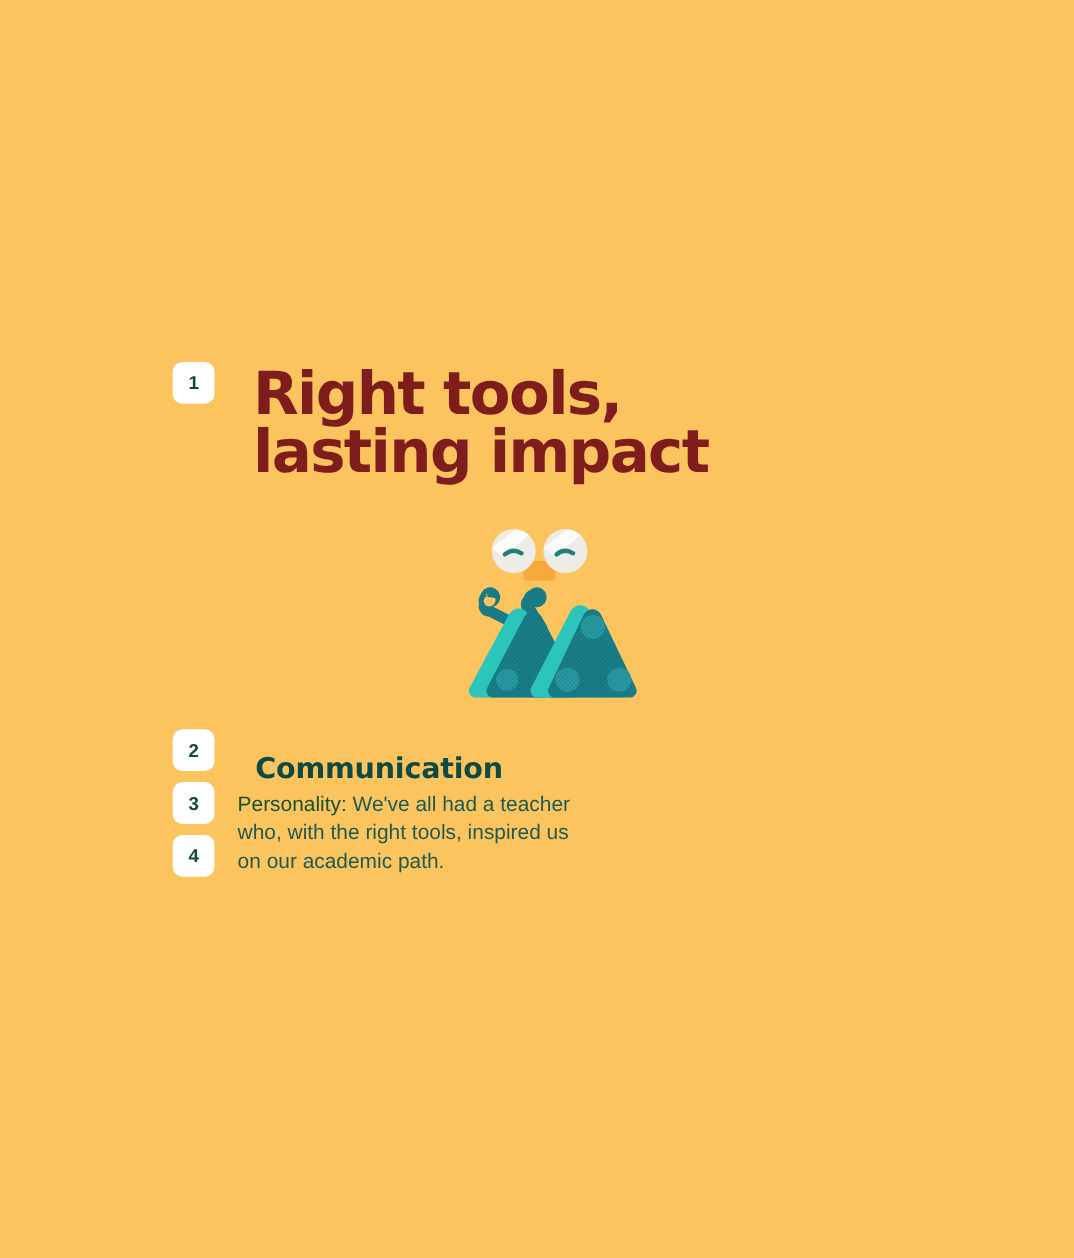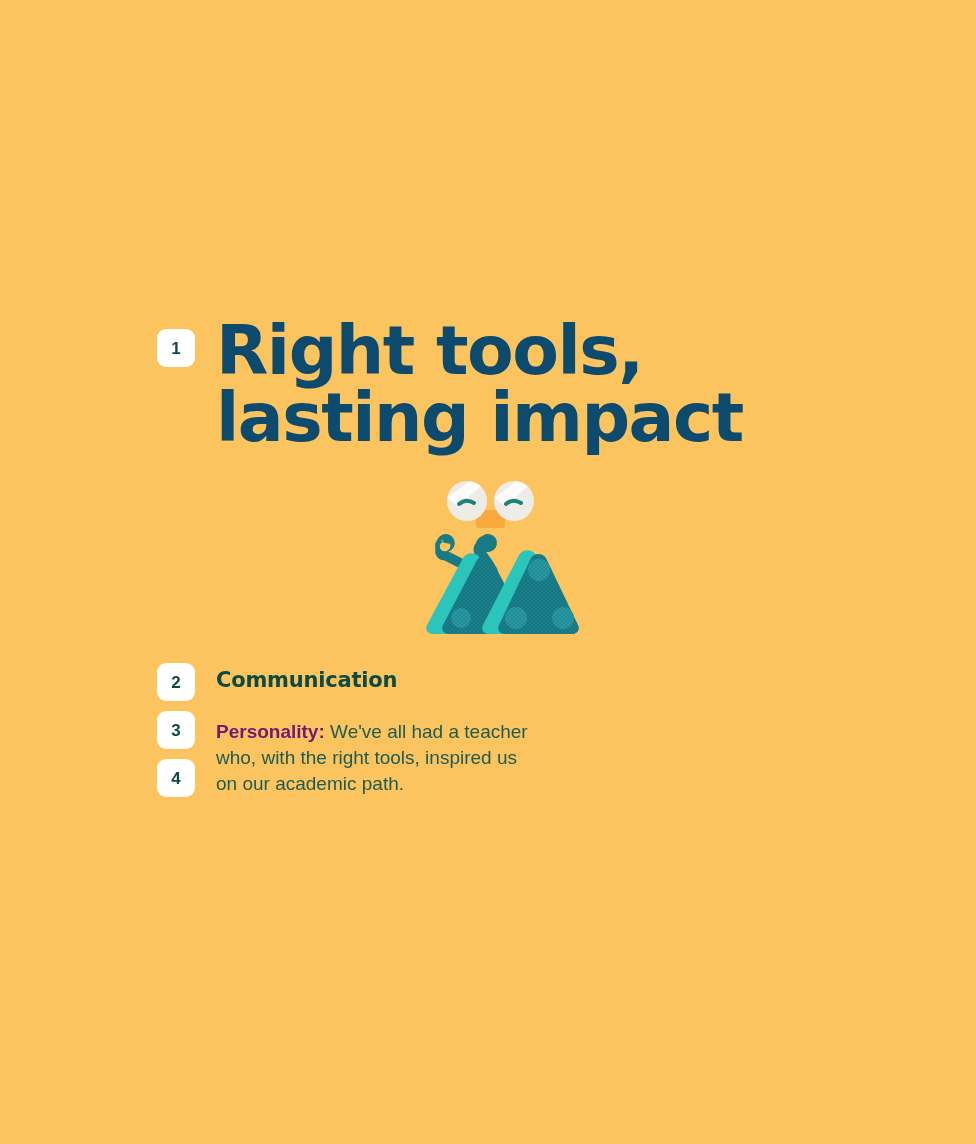--- a/index.html
+++ b/index.html
@@ -44,27 +44,27 @@
   .badge-2 { left: 157px; top: 663px; }
   .badge-3 { left: 157px; top: 711px; }
   .badge-4 { left: 157px; top: 759px; }
 
   
   .headline {
     position: absolute;
     left: 216px;
     top: 318px;
     width: 700px;
-    color: #0c4a6e;
+    color: #7f1d1d;
     font-family: "DejaVu Sans", "Liberation Sans", sans-serif;
     font-weight: bold;
-    font-size: 68px;
+    font-size: 54px;
     line-height: 0.98em;
     letter-spacing: -1.5px;
-    margin: 0;
+    margin: 14px;
   }
   .headline-line { display: block; white-space: nowrap; }
 
   
   .illustration {
     position: absolute;
     left: 415px;
     top: 470px;
     width: 170px;
     height: 170px;
@@ -72,41 +72,41 @@
   .illustration svg { display: block; }
 
   
   .section-heading {
     position: absolute;
     left: 216px;
     top: 668px;
     color: #0F4A42;
     font-family: "DejaVu Sans", "Liberation Sans", sans-serif;
     font-weight: bold;
-    font-size: 21px;
+    font-size: 26px;
     line-height: 1.2em;
     letter-spacing: -0.2px;
-    margin: 0;
+    margin: 16px;
   }
 
   .col {
     position: absolute;
     top: 719px;
     color: #1F5B4E;
     font-family: "Liberation Sans", sans-serif;
     font-size: 19px;
     line-height: 26px;
     margin: 0;
   }
   .col-left  { left: 216px; width: 320px; }
   .col-right { left: 551px; width: 320px; }
 
   .lead {
-    font-weight: bold;
-    color: #701a75;
+    font-weight: normal;
+    color: #14532d;
   }
 </style>
 </head>
 <body>
 
 <div class="page">
 
   <div class="badge badge-1">
     <span>1</span>
   </div>

